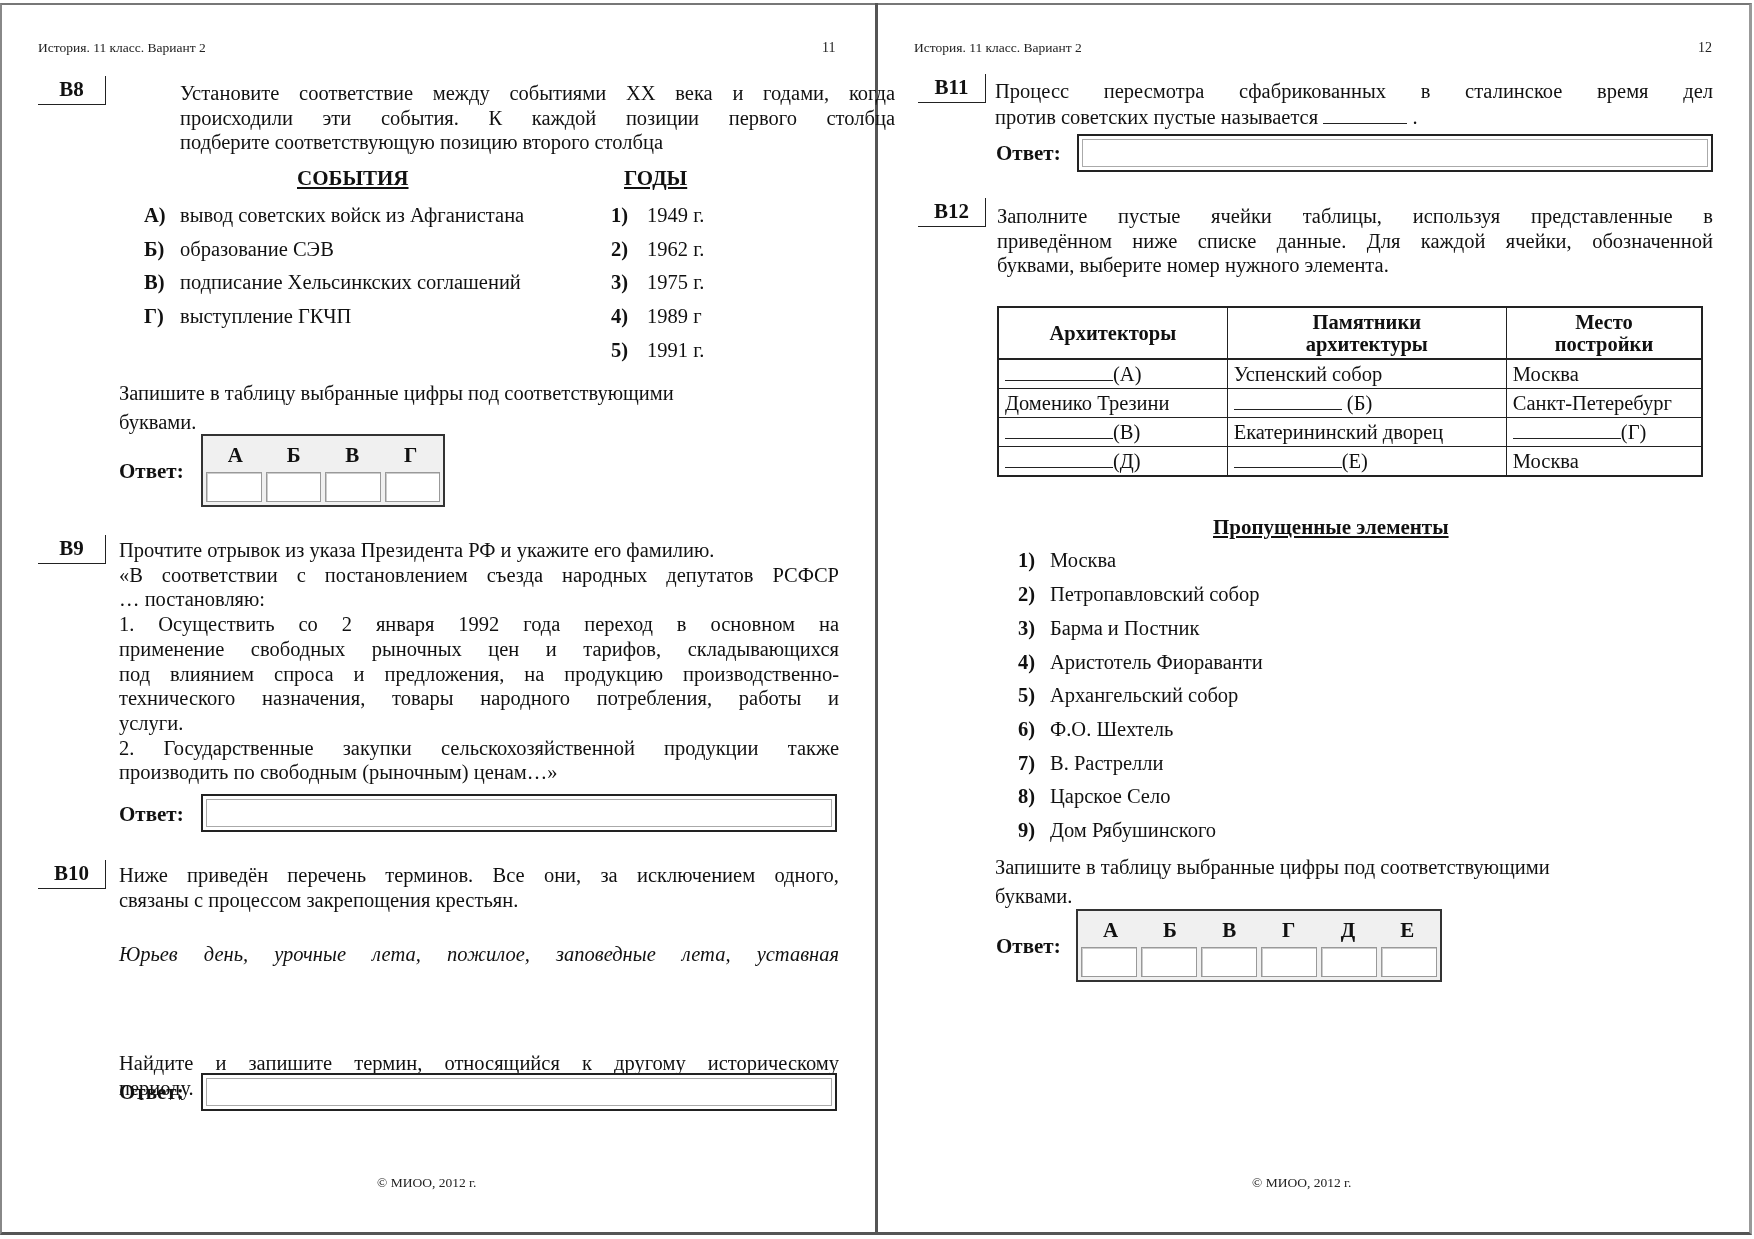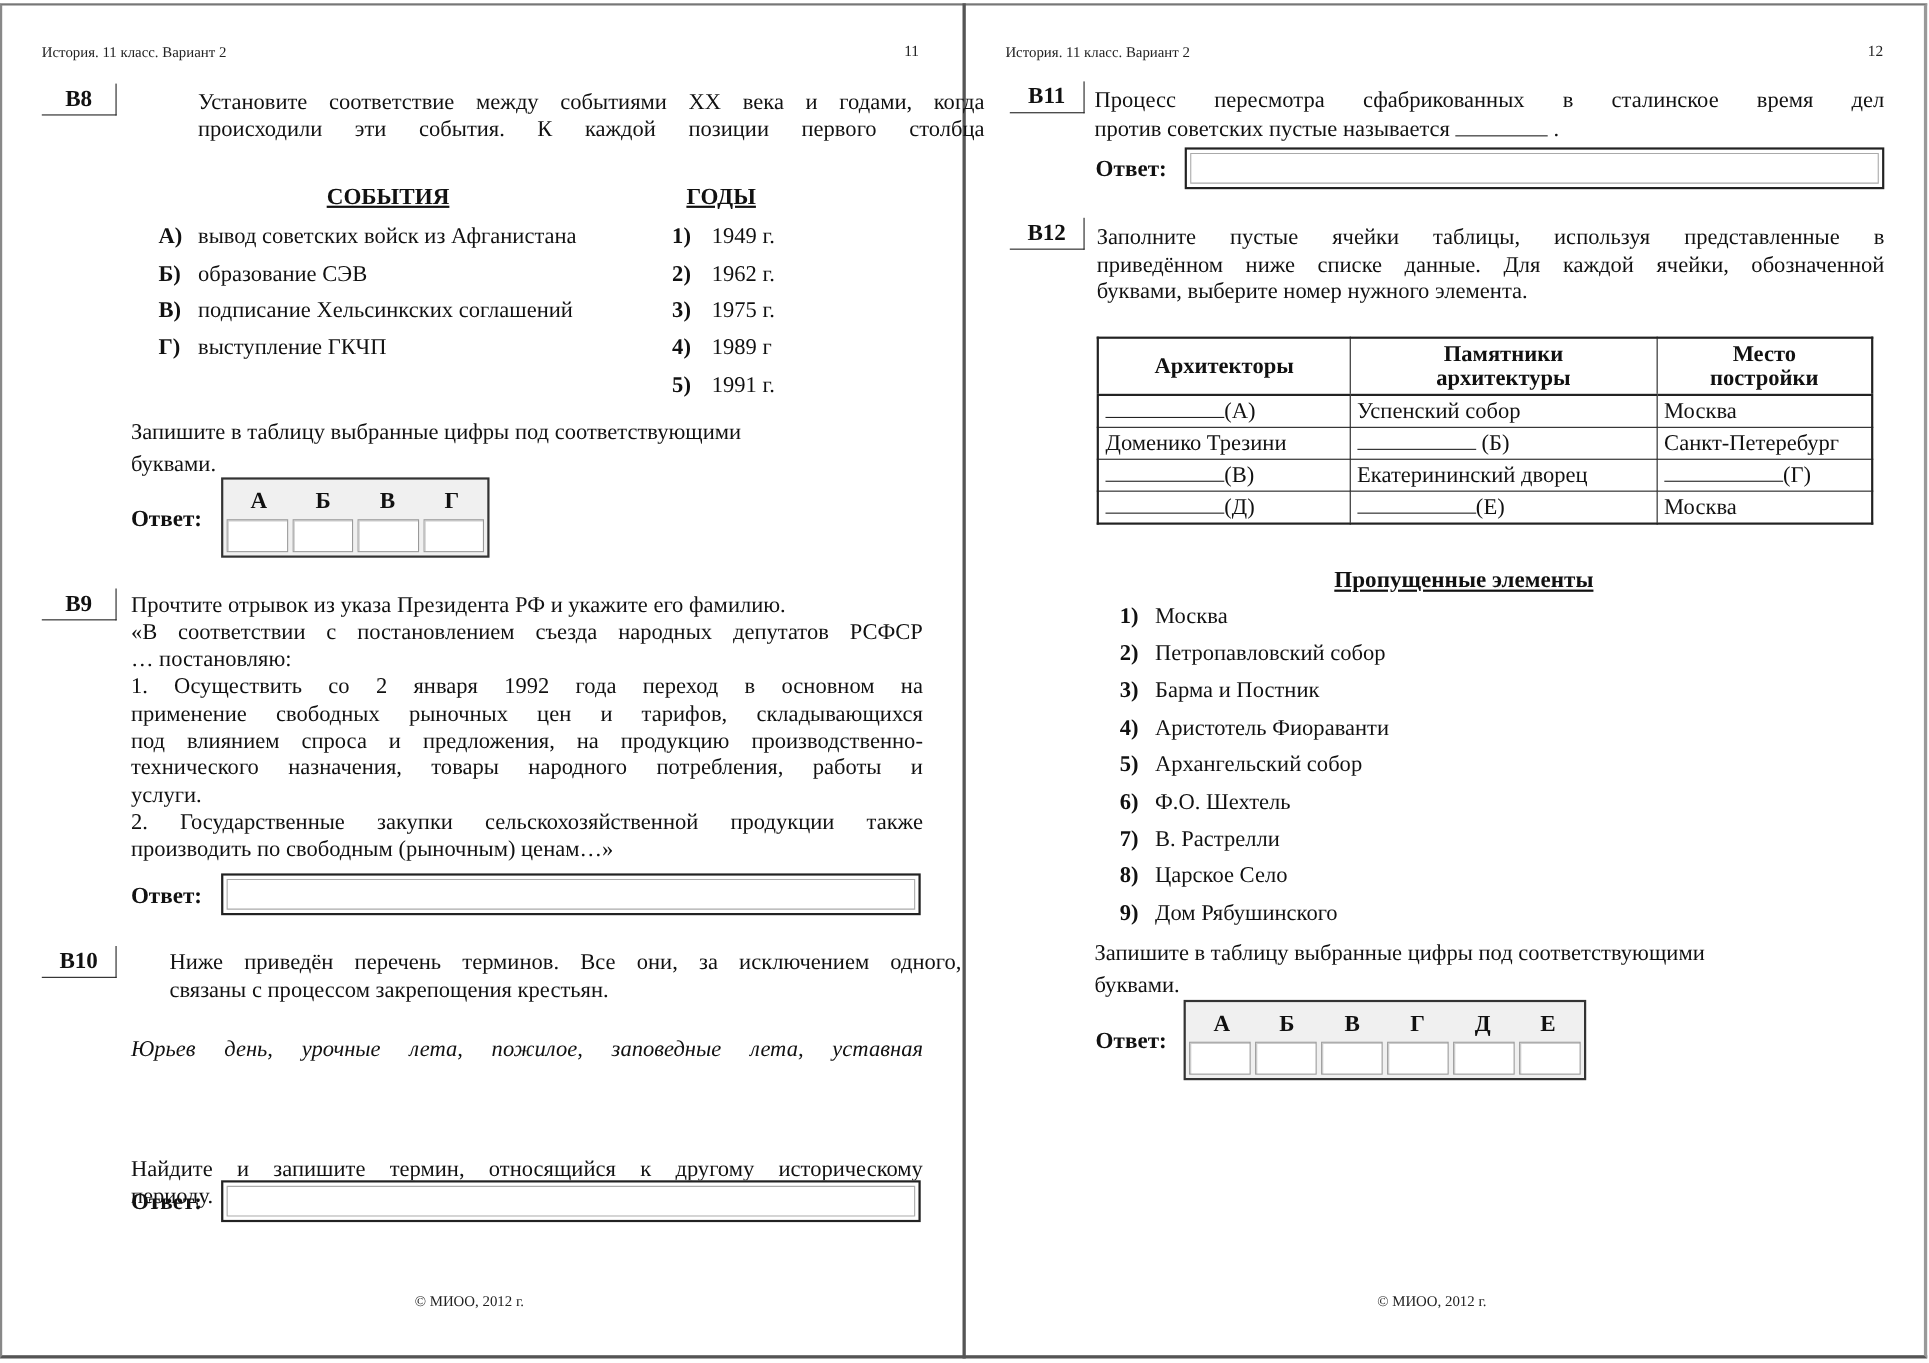--- a/index.html
+++ b/index.html
@@ -76,20 +76,21 @@
 <div class="divider"></div>
 
 <div class="page left">
   <div class="running-head">История. 11 класс. Вариант 2</div>
   <div class="page-num">11</div>
 
   <div class="qlabel" style="left:38px; top:76px; width:68px;">B8</div>
   <div class="text" style="left:136px; top:81px; width:715px;margin-left:44px;">
     <div style="text-align-last:justify;">Установите соответствие между событиями XX века и годами, когда</div>
     <div style="text-align-last:justify;">происходили эти события. К каждой позиции первого столбца</div>
+    <div>подберите соответствующую позицию второго столбца</div>
   </div>
 
   <div class="col-head" style="left:297px; top:166px;">СОБЫТИЯ</div>
   <div class="col-head" style="left:624px; top:166px;">ГОДЫ</div>
 
   <div class="match-row" style="left:144px; top:204px;">
       <span class="key">А)</span>
       <span>вывод советских войск из Афганистана</span>
     </div>
   <div class="match-row" style="left:144px; top:238px;">
@@ -157,21 +158,21 @@
     <div style="text-align-last:justify;">под влиянием спроса и предложения, на продукцию производственно-</div>
     <div style="text-align-last:justify;">технического назначения, товары народного потребления, работы и</div>
     <div>услуги.</div>
     <div style="text-align-last:justify;">2. Государственные закупки сельскохозяйственной продукции также</div>
     <div>производить по свободным (рыночным) ценам…»</div>
   </div>
   <div class="answer-label" style="left:119px; top:802px;">Ответ:</div>
   <div class="answer-box" style="left:201px; top:794px; width:636px; height:38px;"></div>
 
   <div class="qlabel" style="left:38px; top:860px; width:68px;">B10</div>
-  <div class="text" style="left:119px; top:863px; width:720px;margin-left:35px;">
+  <div class="text" style="left:119px; top:863px; width:720px;">
     <div style="text-align-last:justify;">Ниже приведён перечень терминов. Все они, за исключением одного,</div>
     <div>связаны с процессом закрепощения крестьян.</div>
   </div>
   <div class="text italic" style="left:119px; top:942px; width:720px;">
     <div style="text-align-last:justify;">Юрьев день, урочные лета, пожилое, заповедные лета, уставная</div>
   </div>
   <div class="text" style="left:119px; top:1018px; width:720px;">
     <div style="text-align-last:justify;margin-top:33px;">Найдите и запишите термин, относящийся к другому историческому</div>
     <div>периоду.</div>
   </div>

